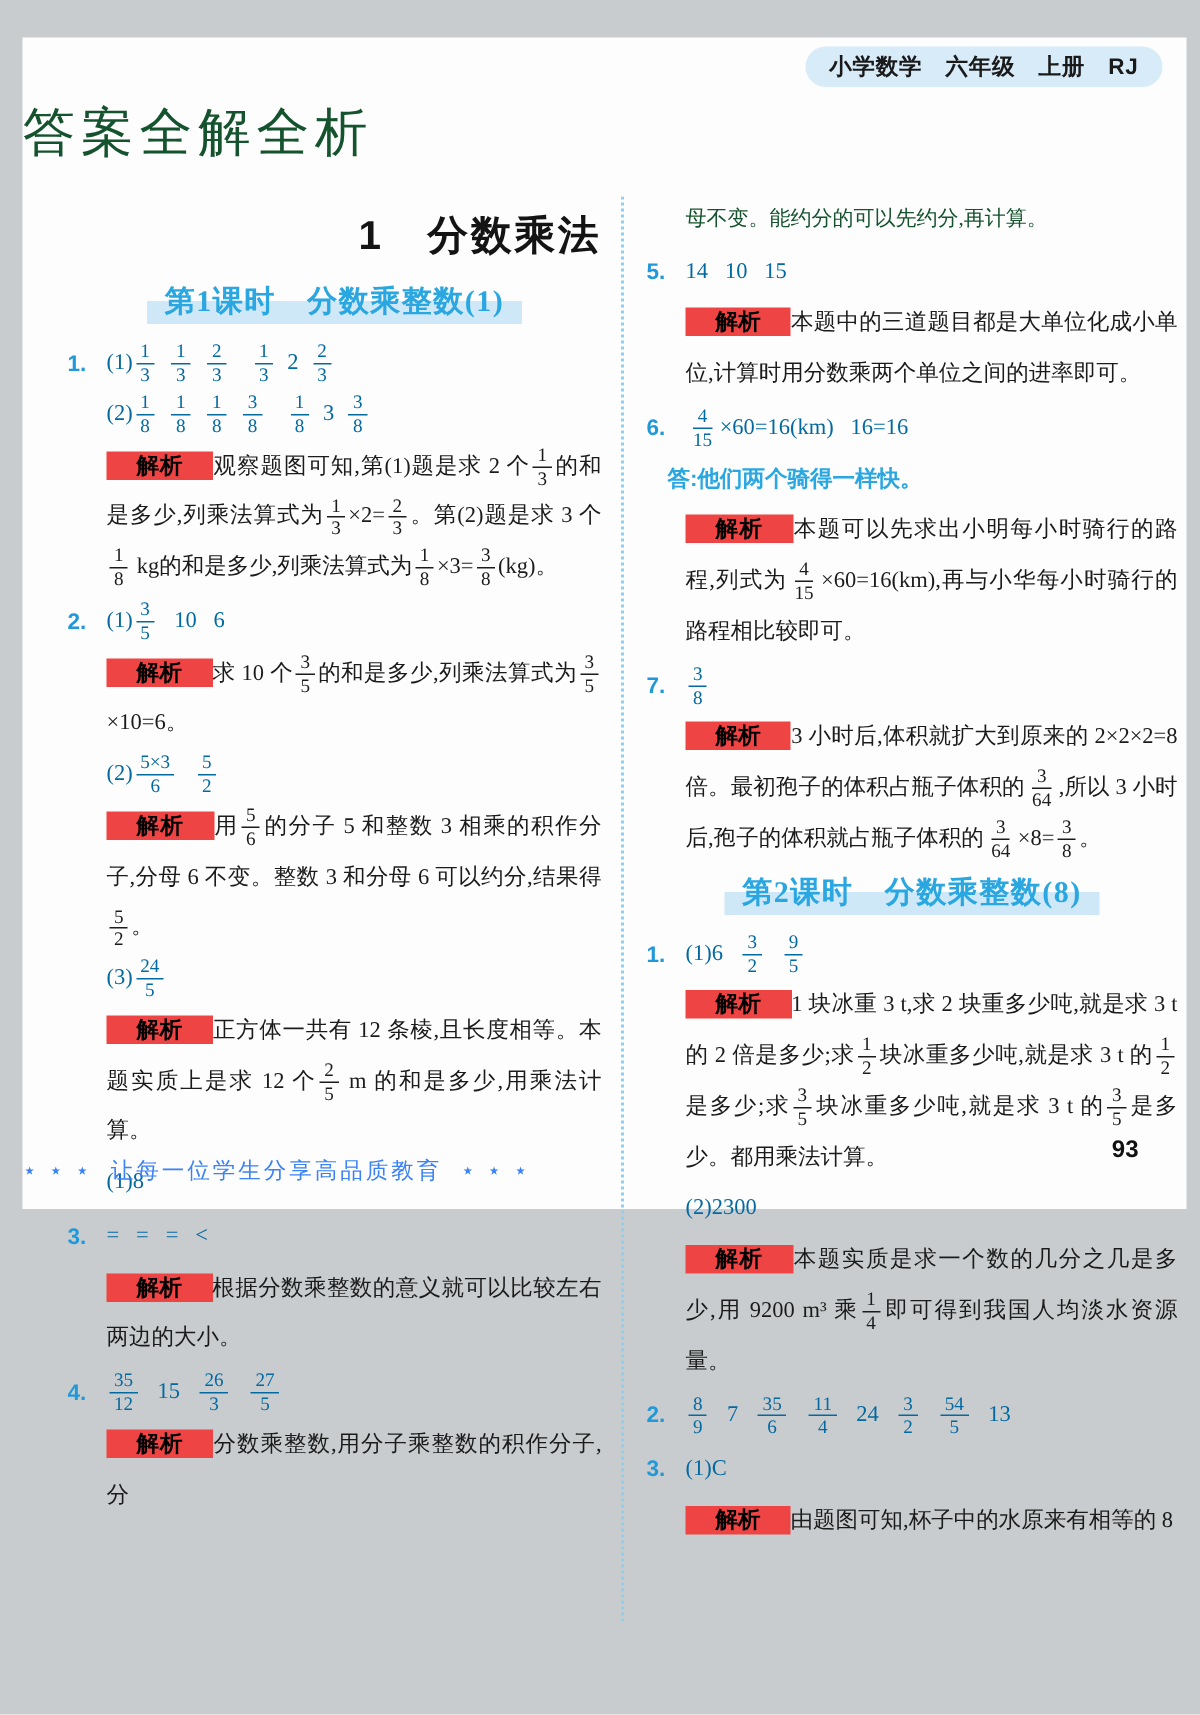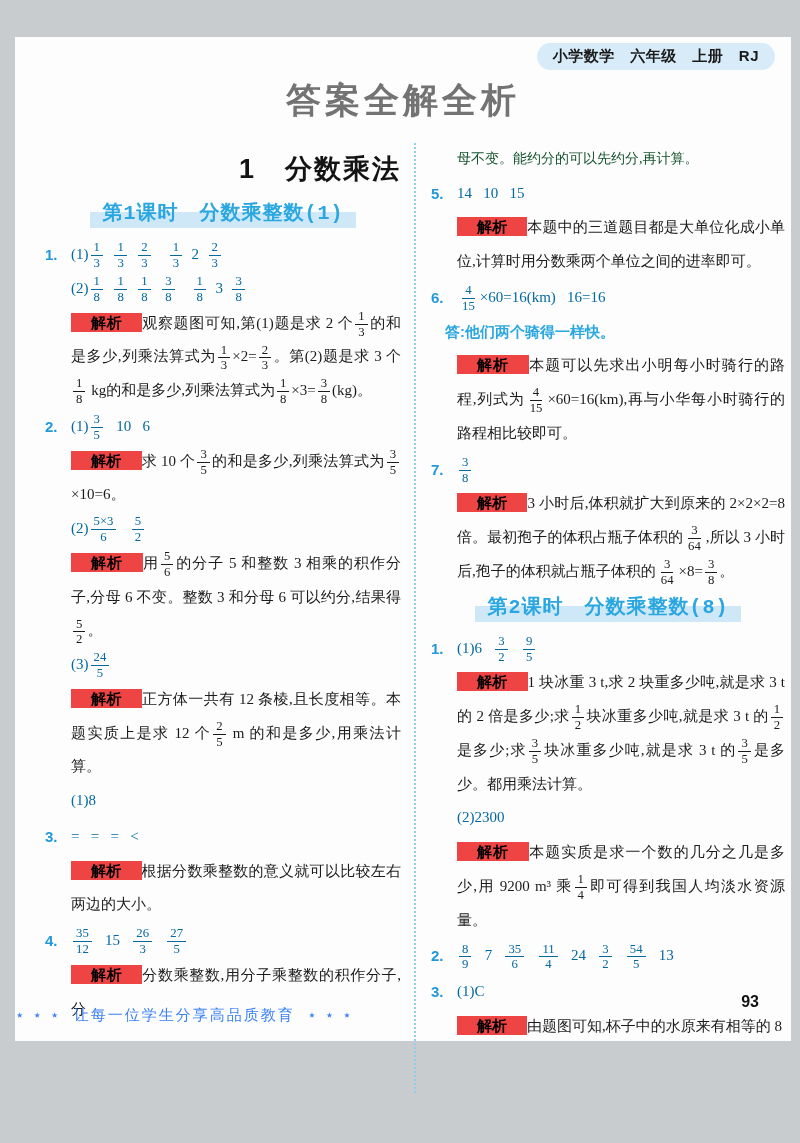--- a/index.html
+++ b/index.html
@@ -1,37 +1,37 @@
 <!DOCTYPE html>
 <html><head>
 <meta charset="utf-8">
 <style>
   *{margin:0;padding:0;box-sizing:border-box}
   html,body{width:800px;height:1143px;overflow:hidden}
   body{background:#c8ccce;position:relative;font-family:"Liberation Serif",serif;color:#1b1b1b;
        -webkit-font-smoothing:antialiased}
-  .page{position:absolute;left:15px;top:37px;width:776px;height:1004px;background:#fdfdfd}
+  .page{position:absolute;left:15px;top:25px;width:776px;height:781px;background:#fdfdfd}
 
   .badge{position:absolute;top:6px;right:16px;background:#d8ebf9;border-radius:16px;
          padding:4px 16px;font-family:"Liberation Sans",sans-serif;font-size:15px;
          font-weight:bold;color:#1a1a1a;white-space:pre;letter-spacing:.5px}
-  .main-title{position:absolute;top:40px;left:0;width:100%;text-align:center;
-         font-family:"Liberation Sans",sans-serif;font-size:35px;font-weight:bold;
-         color:#737373;letter-spacing:4px}
+  .main-title{position:absolute;top:40px;left:0;width:100%;
+         font-family:"Liberation Sans",sans-serif;font-size:35px;font-weight:normal;
+         color:#14532d;letter-spacing:4px}
 
   .content{position:absolute;top:106px;left:0;width:100%;height:950px;display:flex;
            padding:0 6px 0 30px;overflow:hidden}
   .col{overflow:hidden}
   .col-left{width:371px;padding-right:13px;border-right:2px dotted #8fd0f0}
   .col-right{flex:1;padding-left:15px}
 
   .chapter{font-family:"Liberation Sans",sans-serif;font-weight:bold;font-size:27px;
            color:#141414;text-align:right;margin:8px 0 12px;letter-spacing:2px;white-space:pre}
   .lesson{text-align:center;margin:4px 0 10px}
-  .lesson-band{display:inline-block;font-family:Liberation Mono, monospace;font-weight:bold;
+  .lesson-band{display:inline-block;font-family:Liberation Serif, serif;font-weight:bold;
            font-size:20px;color:#2aa7e1;letter-spacing:1px;padding:0 12px 2px;white-space:pre;
            background:linear-gradient(to bottom,transparent 46%,#cfe8f8 46%)}
 
   .item{display:flex;margin-top:2px}
   .inum{flex:none;width:26px;font-family:"Liberation Sans",sans-serif;font-weight:bold;
         color:#2199d8;font-size:15px;line-height:2.25}
   .ibody{flex:1;min-width:0}
   .ans-line{color:#0369a1;font-size:15px;line-height:2.25;white-space:pre-wrap}
   .answer{margin-left:26px}
   .analysis{margin-left:26px;font-size:15px;line-height:2.25;text-align:justify;color:#1b1b1b}

